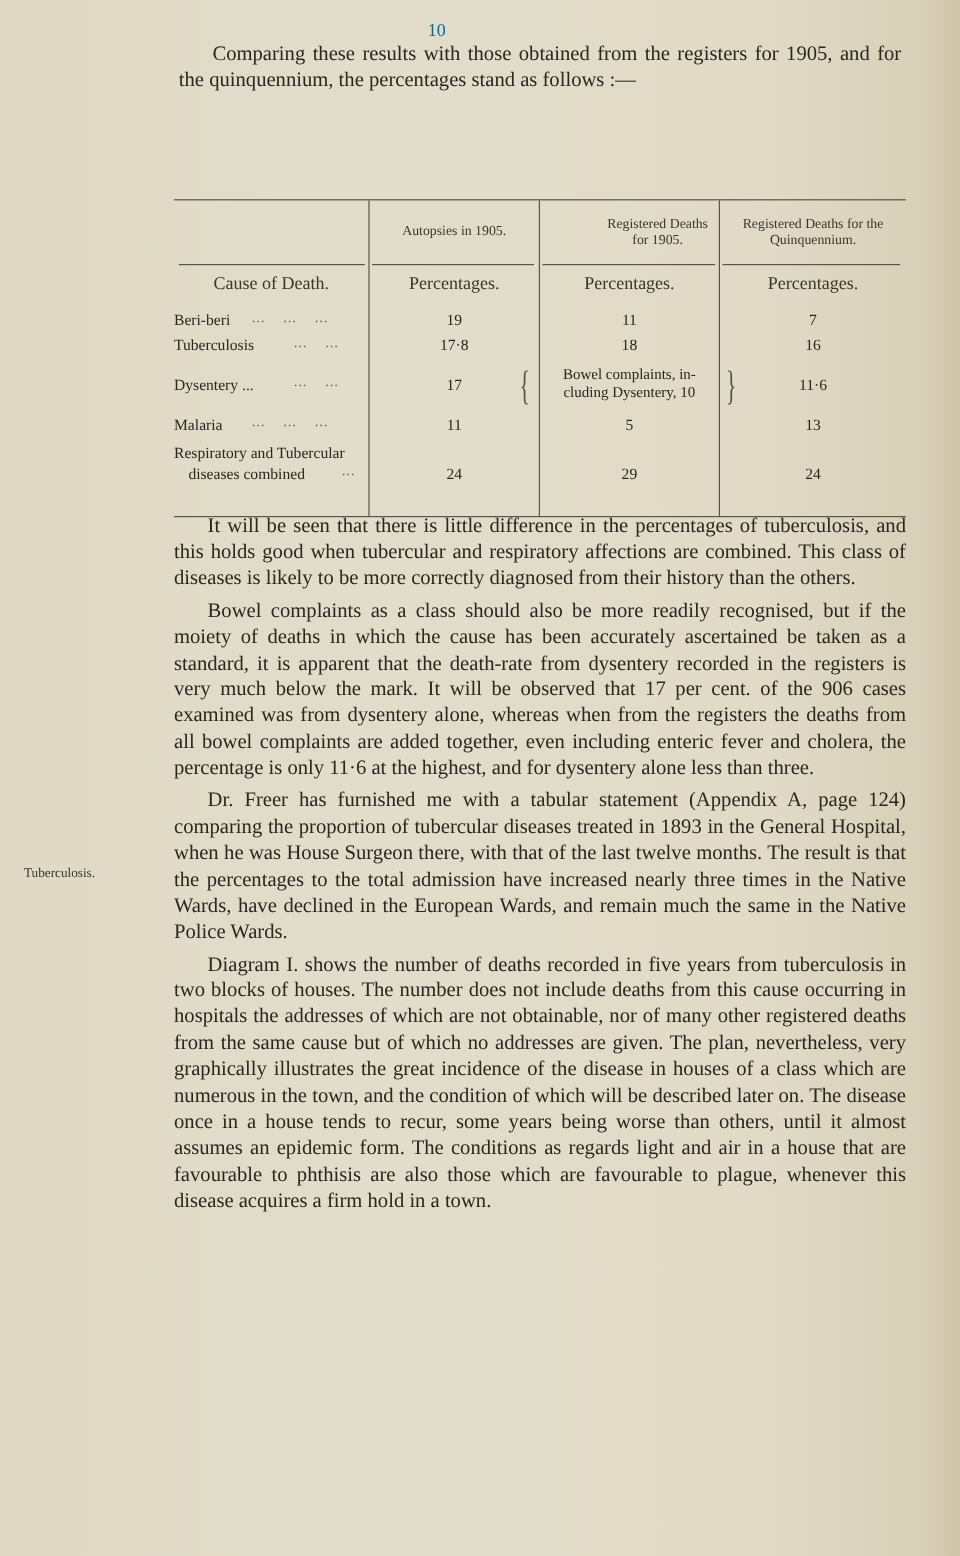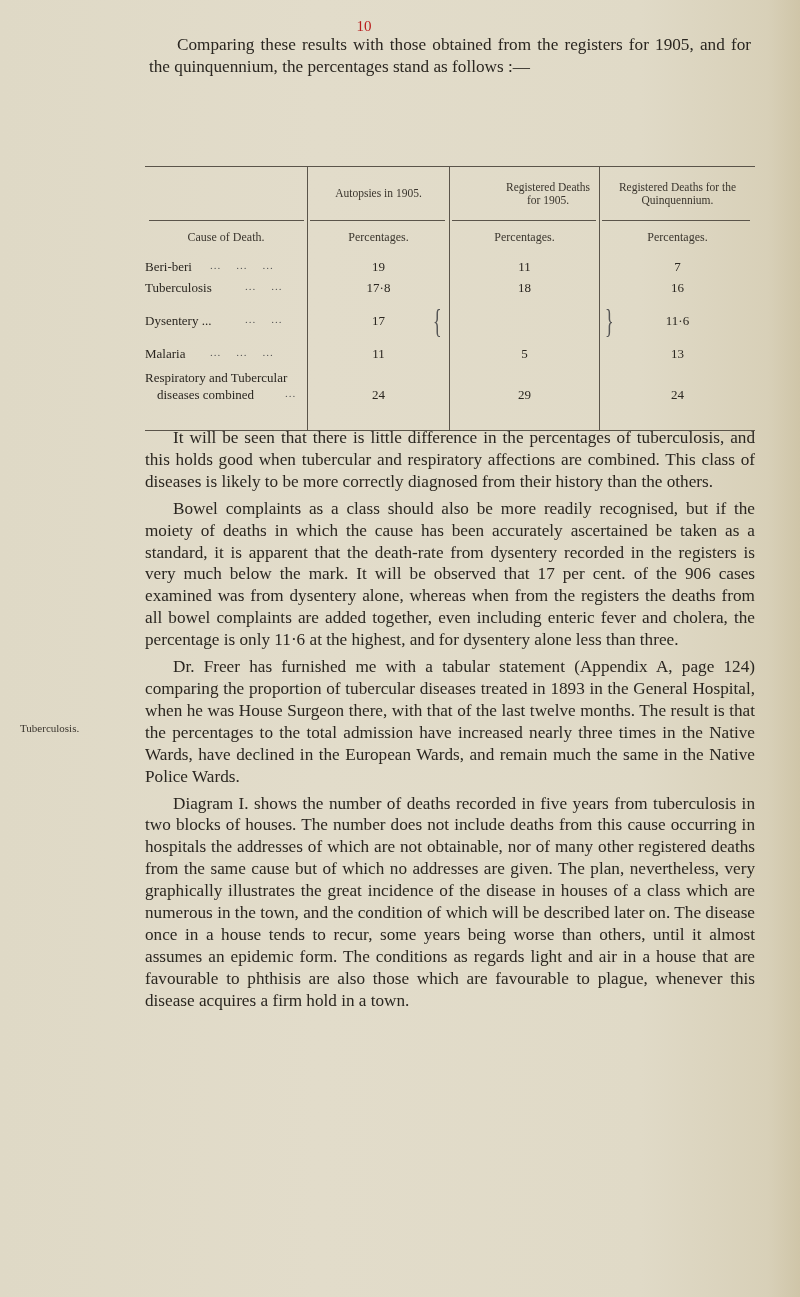--- a/index.html
+++ b/index.html
@@ -5,42 +5,42 @@
   html, body { margin: 0; padding: 0; }
   body {
     width: 800px; height: 1297px; overflow: hidden;
     background: linear-gradient(90deg, #dfd9c6 0%, #e2dcca 40%, #e0dac7 80%, #d8d0b8 96%, #cfc5a8 100%);
     font-family: "Liberation Serif", "DejaVu Serif", serif;
     color: #2a2620;
     position: relative;
   }
   .page-number {
     position: absolute; top: 18px; left: 0; width: 728px; text-align: center;
-    font-size: 15px; color: #b91c1c;
+    font-size: 15px; color: #0369a1;
   }
   .intro {
     position: absolute; left: 145px; top: 30px; width: 610px;
     font-size: 17.2px; line-height: 21.5px; text-align: justify;
   }
   .intro p { margin: 4px; text-indent: 28px; }
 
   .table-wrap {
     position: absolute; left: 145px; top: 166px; width: 610px; height: 263px;
     border-top: 1.3px solid #5a544a; border-bottom: 1.3px solid #5a544a;
     font-size: 12.5px;
   }
   .vline { position: absolute; top: 0; bottom: 0; width: 1px; background: #5a544a; }
   .hrule { position: absolute; top: 53px; height: 1px; background: #5a544a; }
   .hdr {
     position: absolute; top: 0; height: 53px; display: flex; align-items: center; justify-content: center;
     text-align: center; font-size: 11.5px; line-height: 13px; color: #3a352d;
   }
   .subhdr {
     position: absolute; top: 56px; height: 28px; display: flex; align-items: center; justify-content: center;
-    font-size: 12px; color: #3a352d;
+    font-size: 15px; color: #3a352d;
   }
   .row { position: absolute; left: 0; width: 610px; height: 20px; font-size: 13px; }
   .cell { position: absolute; top: 0; text-align: center; }
   .dots-mid { position: absolute; letter-spacing: 1px; font-size: 11px; color: #555; }
   .brace { position: absolute; font-size: 18px; color: #555; line-height: 16px; transform: scaleY(1.9); }
 
   .body-text {
     position: absolute; left: 145px; top: 427px; width: 610px;
     font-size: 17.2px; line-height: 21.9px; text-align: justify;
   }
@@ -96,20 +96,24 @@
     <span class="cell" style="left:163px; width:141px;">17·8</span>
     <span class="cell" style="left:305px; width:149px;">18</span>
     <span class="cell" style="left:455px; width:155px;">16</span>
   </div>
 
   <div class="row" style="top:138px; height:34px;">
     <span style="position:absolute; left:0; top:8px;">Dysentery ...</span>
     <span class="dots-mid" style="left:100px; top:8px; white-space:pre;">...    ...</span>
     <span class="cell" style="left:163px; width:141px; top:8px;">17</span>
     <span class="brace" style="left:288px; top:8px;">{</span>
+    <span class="cell" style="left:305px; width:149px; font-size:12.5px; line-height:15px;">
+      <span style="display:block;">Bowel complaints, in-</span>
+      <span style="display:block;">cluding Dysentery, 10</span>
+    </span>
     <span class="brace" style="left:460px; top:8px;">}</span>
     <span class="cell" style="left:455px; width:155px; top:8px;">11·6</span>
   </div>
 
   <div class="row" style="top:179px;">
     <span style="position:absolute; left:0;">Malaria</span>
     <span class="dots-mid" style="left:65px; white-space:pre;">...    ...    ...</span>
     <span class="cell" style="left:163px; width:141px;">11</span>
     <span class="cell" style="left:305px; width:149px;">5</span>
     <span class="cell" style="left:455px; width:155px;">13</span>

